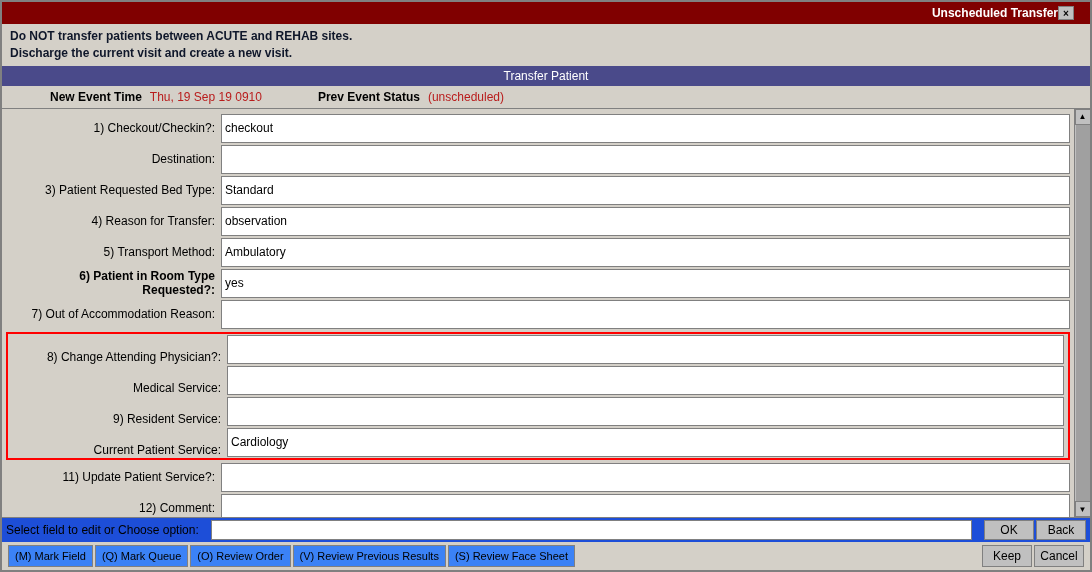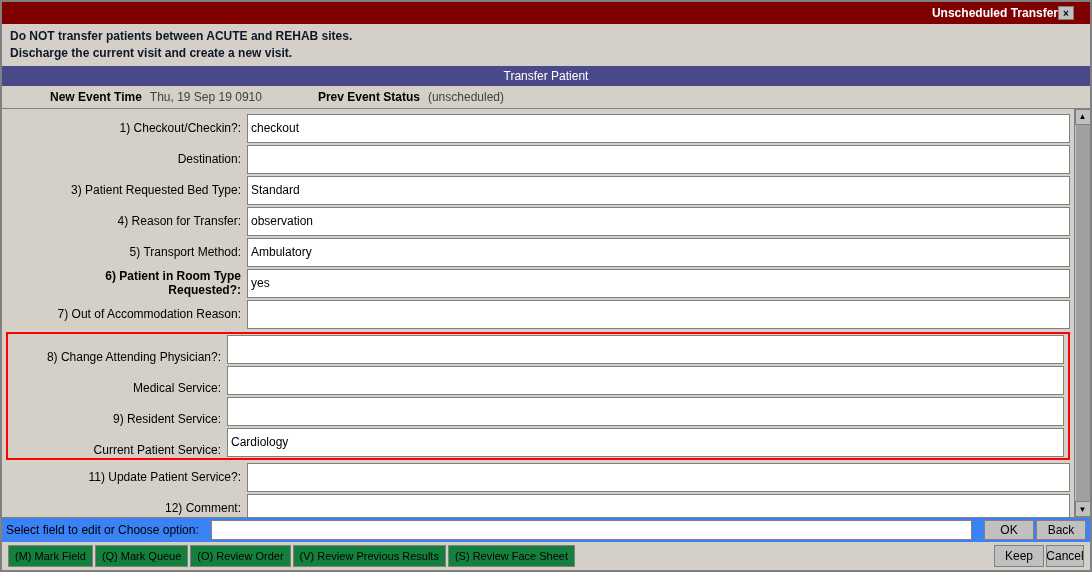--- a/index.html
+++ b/index.html
@@ -79,21 +79,21 @@
       margin-left: 40px;
     }
     .event-bar-label {
       font-weight: bold;
       font-size: 12px;
       margin-right: 8px;
       color: black;
     }
     .event-bar-value {
       font-size: 12px;
-      color: #404040;
+      color: #b91c1c;
     }
     .content-area {
       flex: 1;
       display: flex;
       overflow: hidden;
     }
     .form-area {
       flex: 1;
       overflow-y: auto;
       padding: 4px 0;
@@ -121,21 +121,20 @@
     .scroll-track {
       flex: 1;
       width: 14px;
       background: #a0a0a0;
     }
     .form-row {
       display: flex;
       align-items: center;
       min-height: 22px;
       padding: 1px 4px;
-      margin-left: 26px;
     }
     .form-label {
       width: 215px;
       text-align: right;
       padding-right: 6px;
       font-size: 12px;
       flex-shrink: 0;
     }
     .form-label.bold {
       font-weight: bold;
@@ -188,37 +187,37 @@
     }
     .bottom-buttons-row {
       display: flex;
       align-items: center;
       padding: 3px 6px;
       background: #d4d0c8;
       gap: 2px;
     }
     .bottom-btn {
       height: 22px;
-      background: #15803d;
+      background: #3b82f6;
       border: 1px solid #808080;
       font-size: 11px;
       cursor: pointer;
       padding: 0 6px;
       display: flex;
       align-items: center;
       white-space: nowrap;
     }
     .spacer {
       flex: 1;
     }
     .select-and-ok {
       display: flex;
       align-items: center;
       padding: 2px 4px;
-      background: #3b82f6;
+      background: #1d4ed8;
     }
     .label-and-input {
       flex: 1;
       display: flex;
       align-items: center;
       gap: 4px;
     }
   </style>
 </head>
 <body>
@@ -340,16 +339,16 @@
         <span>(O) Review Order</span>
       </button>
       <button class="bottom-btn">
         <span>(V) Review Previous Results</span>
       </button>
       <button class="bottom-btn">
         <span>(S) Review Face Sheet</span>
       </button>
       <div class="spacer"></div>
       <button class="action-btn" style="width:50px; height:22px;">Keep</button>
-      <button class="action-btn" style="width:38px; height:22px;">Cancel</button>
+      <button class="action-btn" style="width:50px; height:22px;">Cancel</button>
     </div>
   </div>
 </div>
 
 </body></html>

